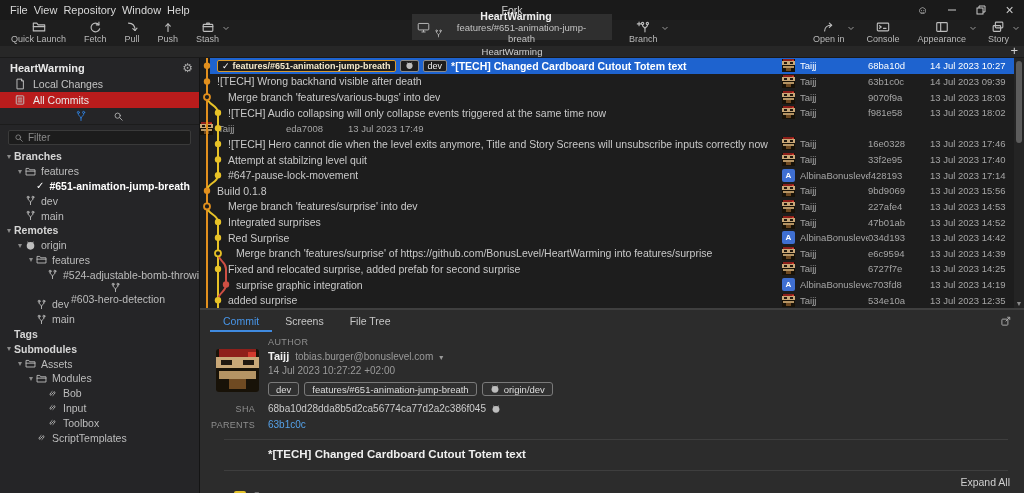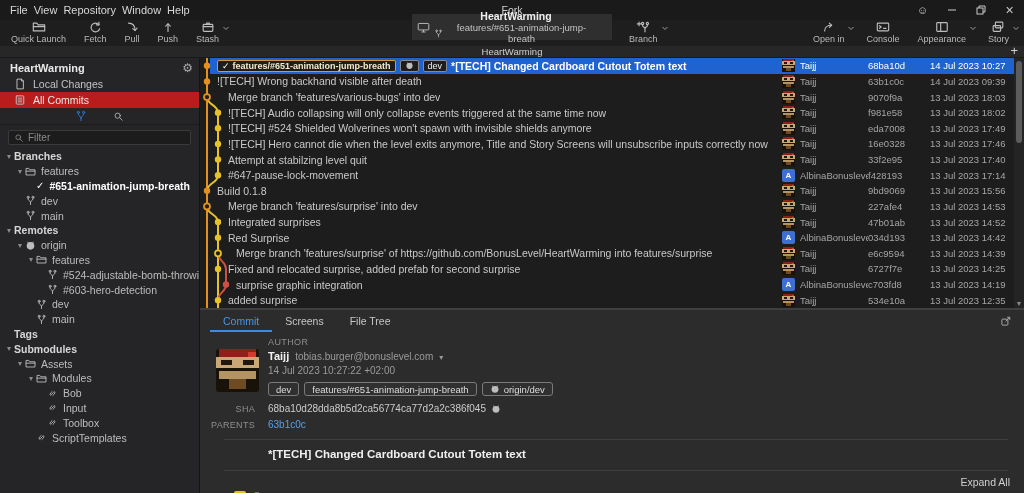--- a/index.html
+++ b/index.html
@@ -430,21 +430,21 @@
             <span class="caret"></span>
             <span class="ic">
               <svg class="i" width="11" height="11" viewBox="0 0 16 16" fill="none" stroke="#bdbdbd" stroke-width="1.3" stroke-linecap="round" stroke-linejoin="round">
                 <circle cx="4.5" cy="3.2" r="1.4"></circle>
                 <circle cx="11.5" cy="3.2" r="1.4"></circle>
                 <path d="M4.5 4.6v1.4c0 2.2 3.5 2 3.5 4.5M11.5 4.6v1.4c0 2.2-3.5 2-3.5 4.5M8 10.5V14"></path>
               </svg>
             </span>
             <span>#524-adjustable-bomb-throwing</span>
           </div>
-          <div class="tree-item" style="padding-left: 37px;">
+          <div class="tree-item" style="padding-left: 37px; flex-direction: column;">
             <span class="caret"></span>
             <span class="ic">
               <svg class="i" width="11" height="11" viewBox="0 0 16 16" fill="none" stroke="#bdbdbd" stroke-width="1.3" stroke-linecap="round" stroke-linejoin="round">
                 <circle cx="4.5" cy="3.2" r="1.4"></circle>
                 <circle cx="11.5" cy="3.2" r="1.4"></circle>
                 <path d="M4.5 4.6v1.4c0 2.2 3.5 2 3.5 4.5M11.5 4.6v1.4c0 2.2-3.5 2-3.5 4.5M8 10.5V14"></path>
               </svg>
             </span>
             <span>#603-hero-detection</span>
           </div>
@@ -637,23 +637,20 @@
                     <rect x="5" y="11" width="6" height="4" fill="#6f4a22"></rect>
                     <rect x="12" y="1" width="3" height="2" fill="#d23a2e"></rect>
                   </svg>
                 </span>
                 <span>Taijj</span>
               </div>
               <div class="c-sha">f981e58</div>
               <div class="c-date">13 Jul 2023 18:02</div>
             </div>
             <div class="commit-row">
-              <div class="c-msg" style="padding-left: 28px;">
-                <span class="txt">![TECH] #524 Shielded Wolverines won't spawn with invisible shields anymore</span>
-              </div>
               <div class="c-author">
                 <span style="width: 13px; height: 13px; flex: 0 0 auto; display: inline-flex;">
                   <svg width="13" height="13" viewBox="0 0 16 16" shape-rendering="crispEdges">
                     <rect width="16" height="16" fill="#181208"></rect>
                     <rect x="1" y="0" width="14" height="3" fill="#8e1f1a"></rect>
                     <rect x="0" y="3" width="16" height="4" fill="#c9a878"></rect>
                     <rect x="2" y="4" width="4" height="2" fill="#20180f"></rect>
                     <rect x="10" y="4" width="4" height="2" fill="#20180f"></rect>
                     <rect x="1" y="8" width="14" height="3" fill="#b59464"></rect>
                     <rect x="5" y="11" width="6" height="4" fill="#6f4a22"></rect>

